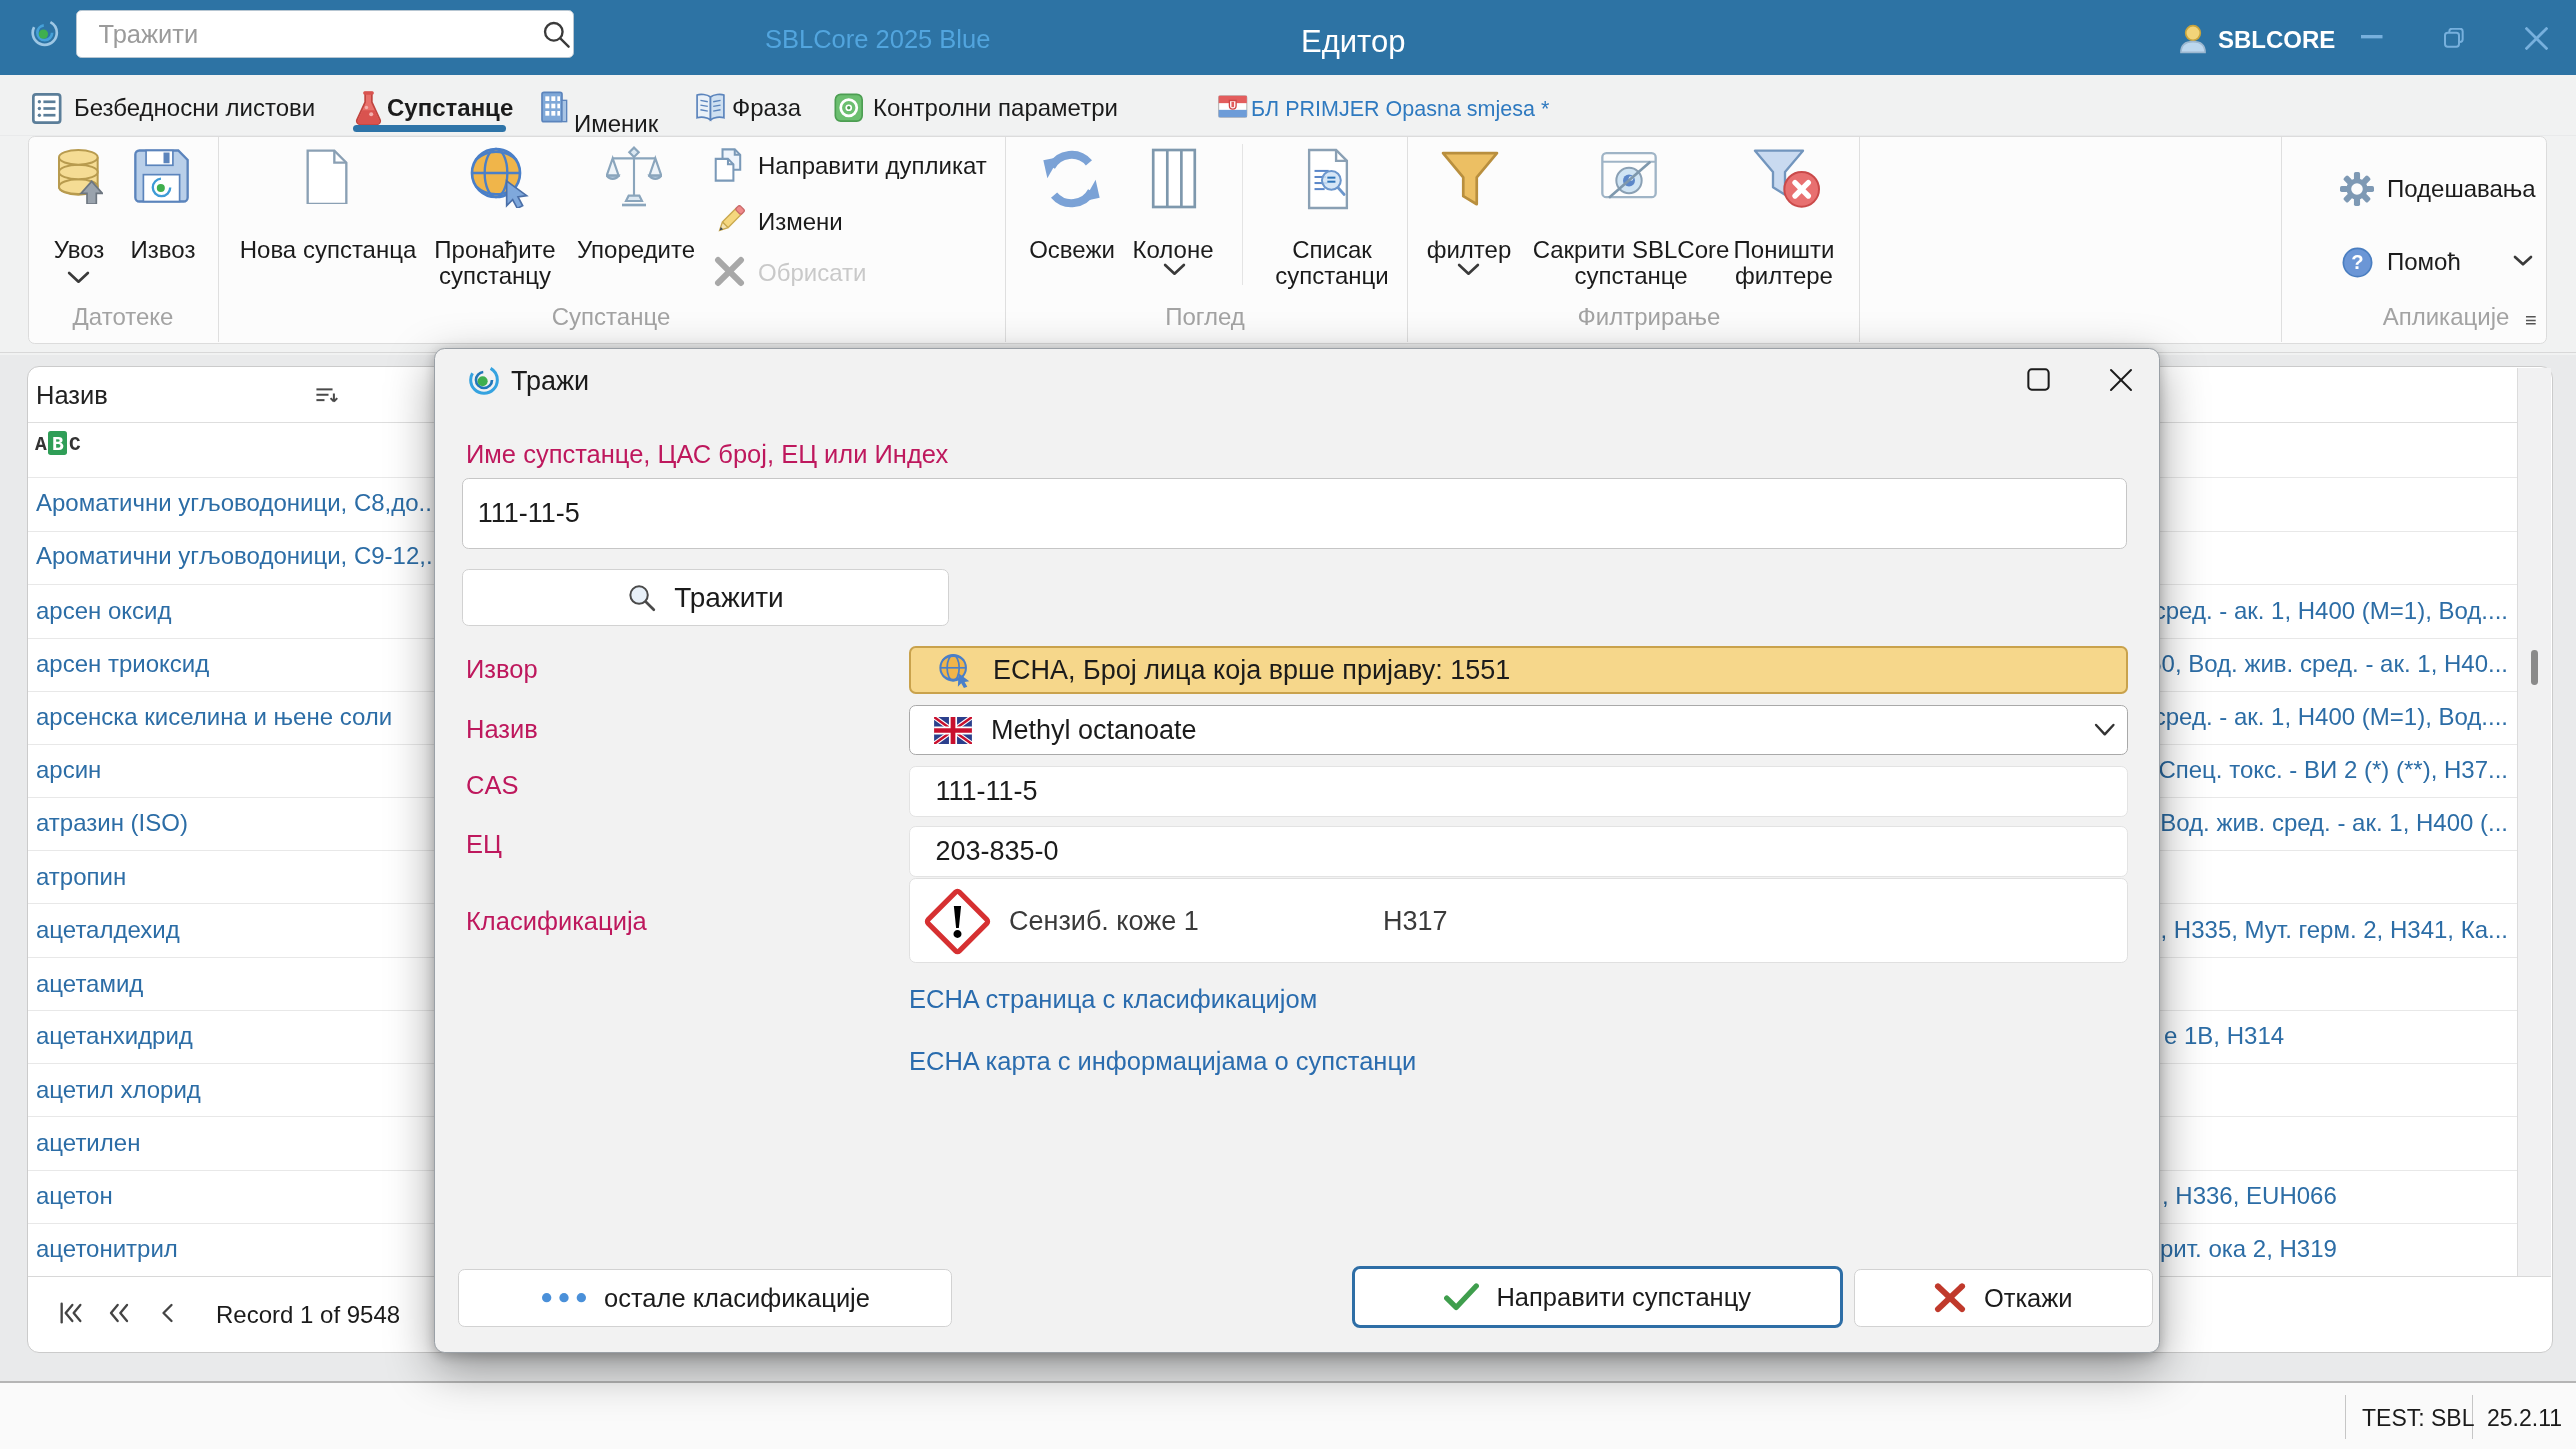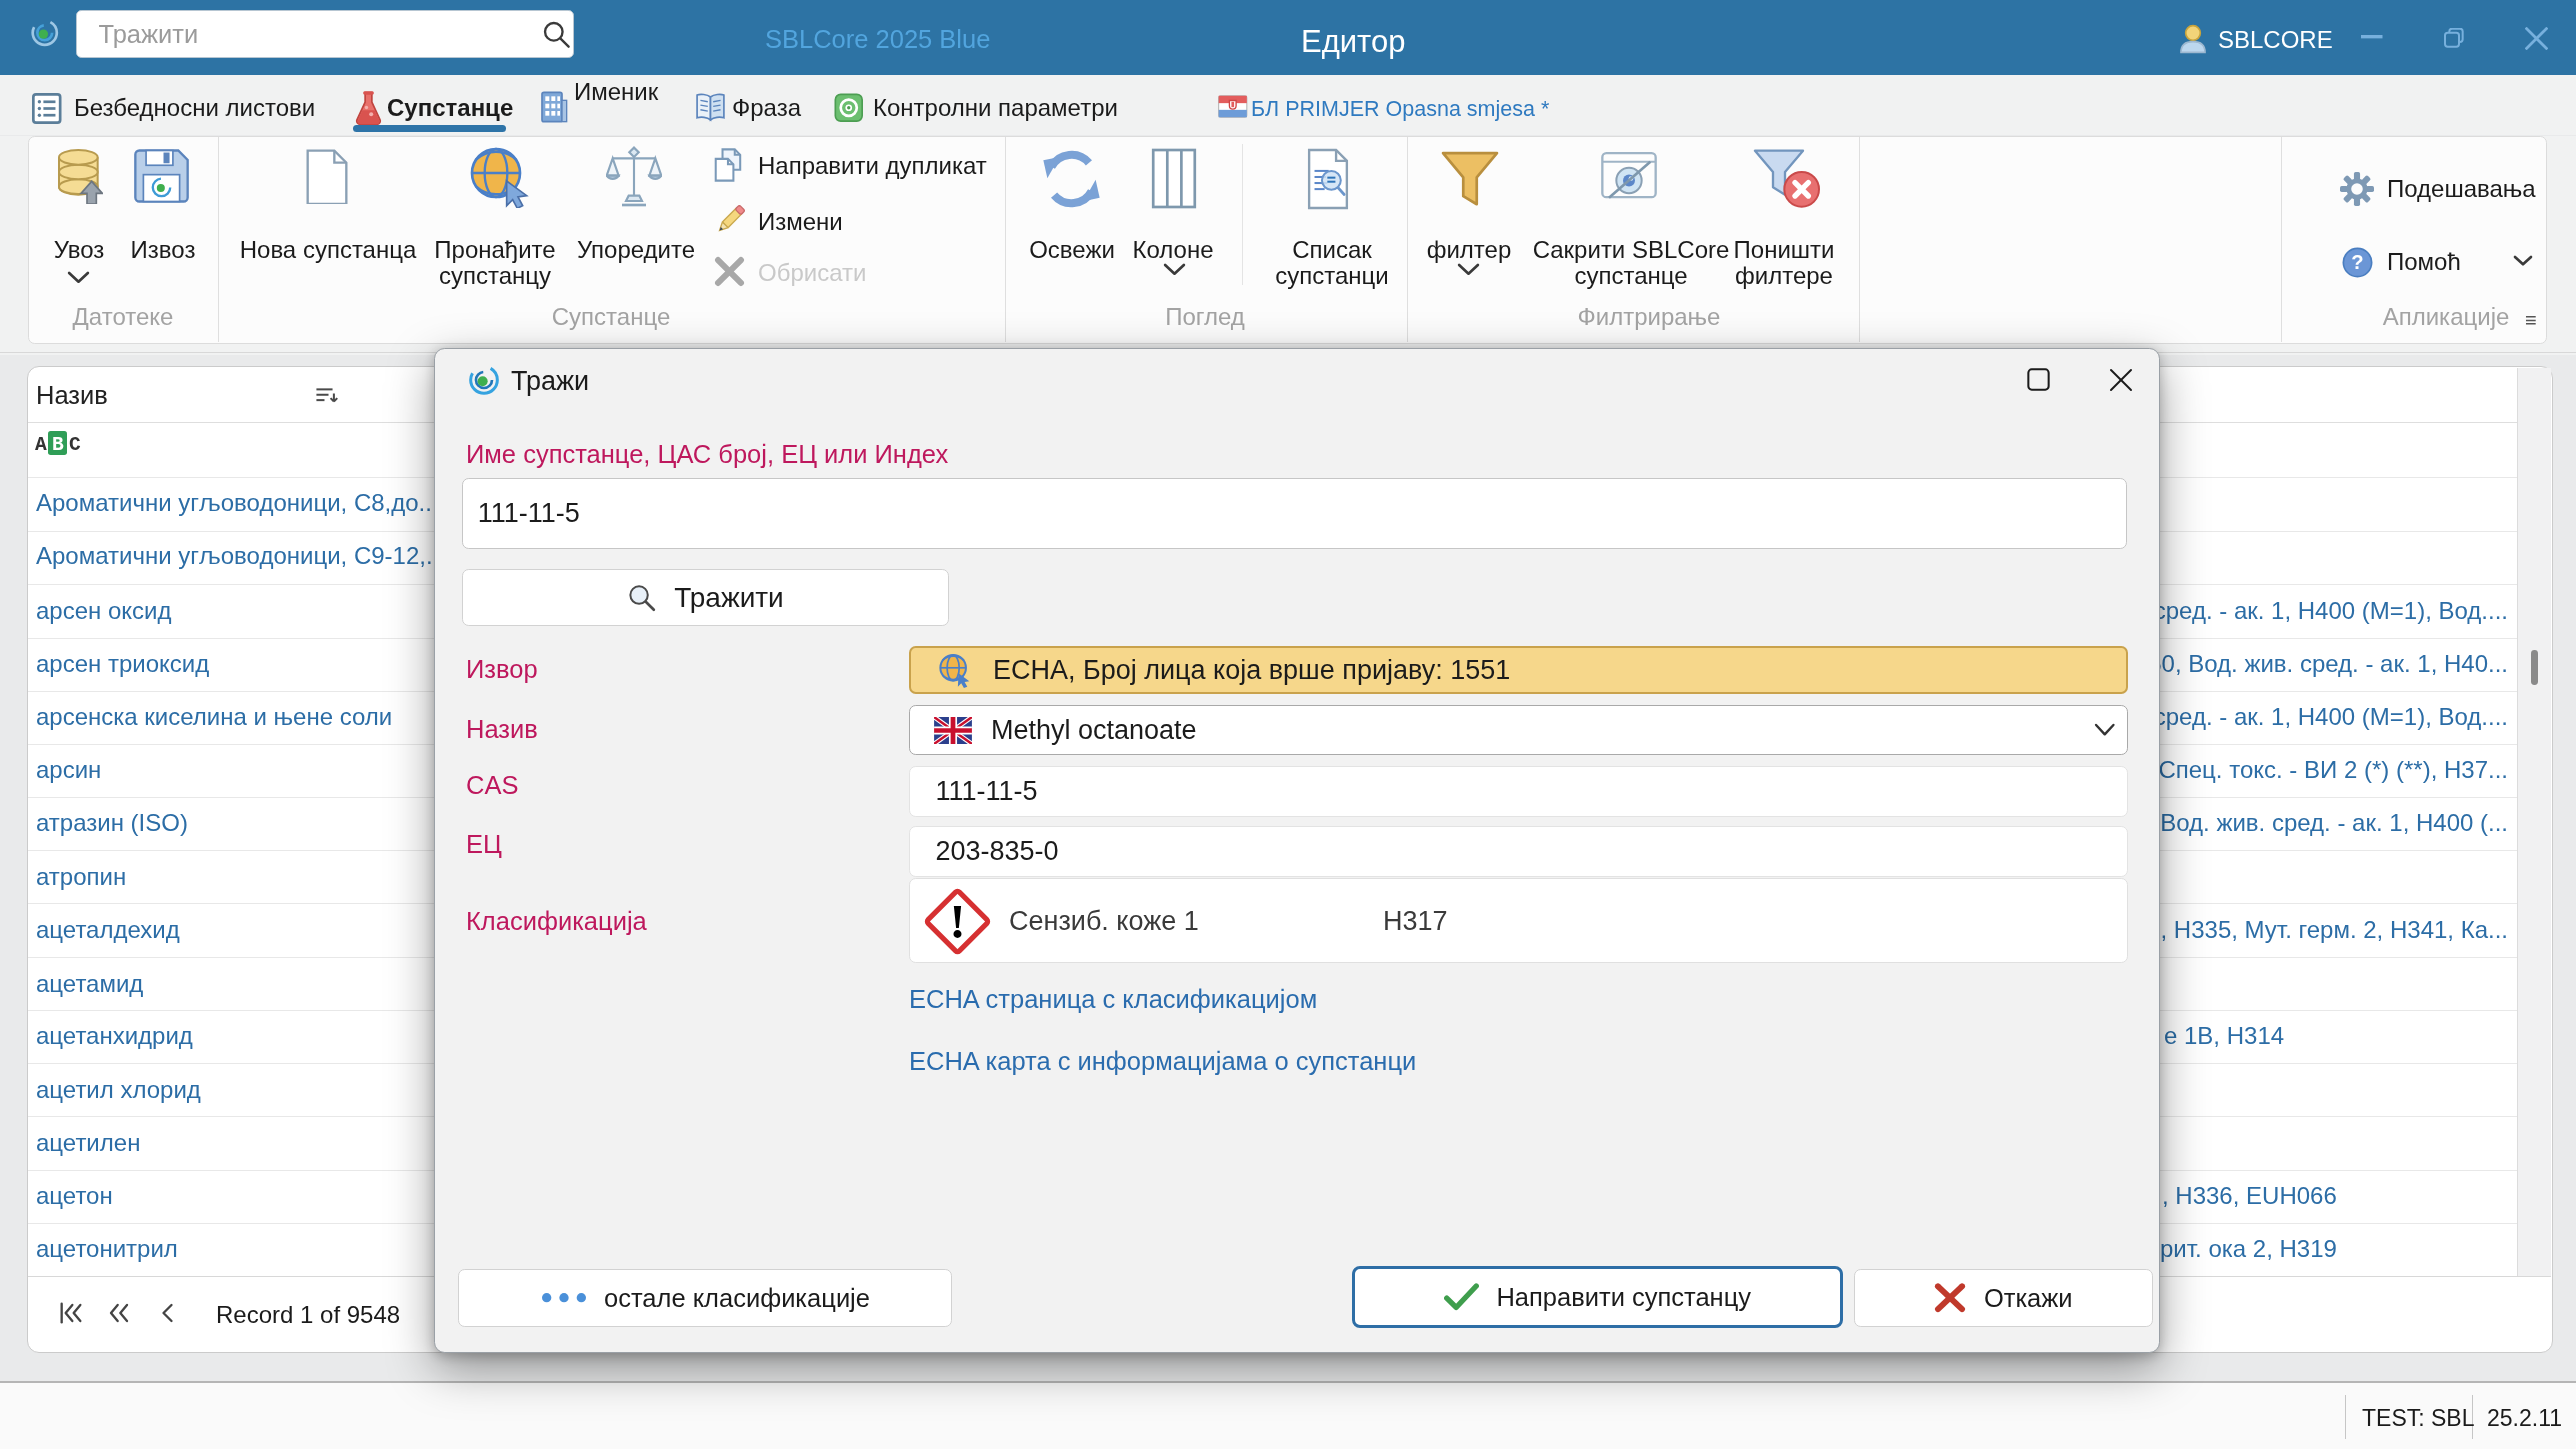--- a/index.html
+++ b/index.html
@@ -50,21 +50,21 @@
 <svg class="abs" style="left:541px;top:19px" width="31" height="31" viewBox="0 0 46 46">
     <circle cx="19" cy="19" r="13" fill="none" stroke="#3a3a3a" stroke-width="3.5"></circle>
     <line x1="29" y1="29" x2="41" y2="41" stroke="#3a3a3a" stroke-width="3.5" stroke-linecap="round"></line>
   </svg>
 <div class="abs noselect" style="left:765px;top:25px;font-size:25.5px;color:#52a5de">SBLCore 2025 Blue</div>
 <div class="abs noselect" style="left:1301px;top:24px;font-size:31px;color:#ffffff">Едитор</div>
 <svg class="abs" style="left:2177px;top:23px" width="32" height="32" viewBox="0 0 48 48">
     <circle cx="24" cy="15" r="11" fill="#f2d479" stroke="#c9a43c" stroke-width="2.5"></circle>
     <path d="M6 44 Q6 28 24 28 Q42 28 42 44 Z" fill="#bcd7ee" stroke="#9db8d0" stroke-width="2.5"></path>
   </svg>
-<div class="abs noselect" style="left:2218px;top:26px;font-size:24px;font-weight:normal;color:#ffffff">SBLCORE</div>
+<div class="abs noselect" style="left:2218px;top:26px;font-size:24px;font-weight:bold;color:#ffffff">SBLCORE</div>
 <svg class="abs" style="left:2361px;top:34px" width="21.5" height="5.4" viewBox="0 0 32 8">
     <line x1="0" y1="4" x2="32" y2="4" stroke="#77b0dd" stroke-width="5"></line>
   </svg>
 <svg class="abs" style="left:2444px;top:28px" width="20" height="20" viewBox="0 0 30 30">
     <rect x="1.5" y="7" width="21" height="21" rx="4" fill="none" stroke="#77b0dd" stroke-width="3"></rect>
     <path d="M8 7 V5 a4 4 0 0 1 4-4 h12 a4 4 0 0 1 4 4 v12 a4 4 0 0 1-4 4 h-2" fill="none" stroke="#77b0dd" stroke-width="3"></path>
   </svg>
 <svg class="abs" style="left:2525px;top:27px" width="23" height="23" viewBox="0 0 34 34">
     <line x1="1" y1="1" x2="33" y2="33" stroke="#77b0dd" stroke-width="4"></line>
     <line x1="33" y1="1" x2="1" y2="33" stroke="#77b0dd" stroke-width="4"></line>
@@ -98,21 +98,21 @@
       <rect x="26" y="8" width="4" height="7"></rect>
       <rect x="8" y="19" width="6" height="7"></rect>
       <rect x="17" y="19" width="6" height="7"></rect>
       <rect x="26" y="19" width="4" height="7"></rect>
       <rect x="8" y="30" width="6" height="7"></rect>
       <rect x="17" y="30" width="6" height="7"></rect>
       <rect x="26" y="30" width="4" height="7"></rect>
     </g>
     <rect x="33" y="14" width="7" height="32" fill="#a8c4e4" stroke="#5b84bc" stroke-width="2"></rect>
   </svg>
-<div class="abs tabtxt" style="left:574px;top:78px">Именик</div>
+<div class="abs tabtxt" style="left:574px;top:110px">Именик</div>
 <svg class="abs" style="left:695px;top:93px" width="31" height="29.5" viewBox="0 0 46 44">
     <path d="M23 6 C18 2 8 1 3 3 V37 c6-2 15-1 20 3 Z" fill="#eaf1f8" stroke="#5b84bc" stroke-width="2.5"></path>
     <path d="M23 6 C28 2 38 1 43 3 V37 c-6-2-15-1-20 3 Z" fill="#cfe0f1" stroke="#5b84bc" stroke-width="2.5"></path>
     <g stroke="#5b84bc" stroke-width="2">
       <line x1="8" y1="11" x2="19" y2="13"></line>
       <line x1="8" y1="18" x2="19" y2="20"></line>
       <line x1="8" y1="25" x2="19" y2="27"></line>
       <line x1="27" y1="13" x2="38" y2="11"></line>
       <line x1="27" y1="20" x2="38" y2="18"></line>
       <line x1="27" y1="27" x2="38" y2="25"></line>

